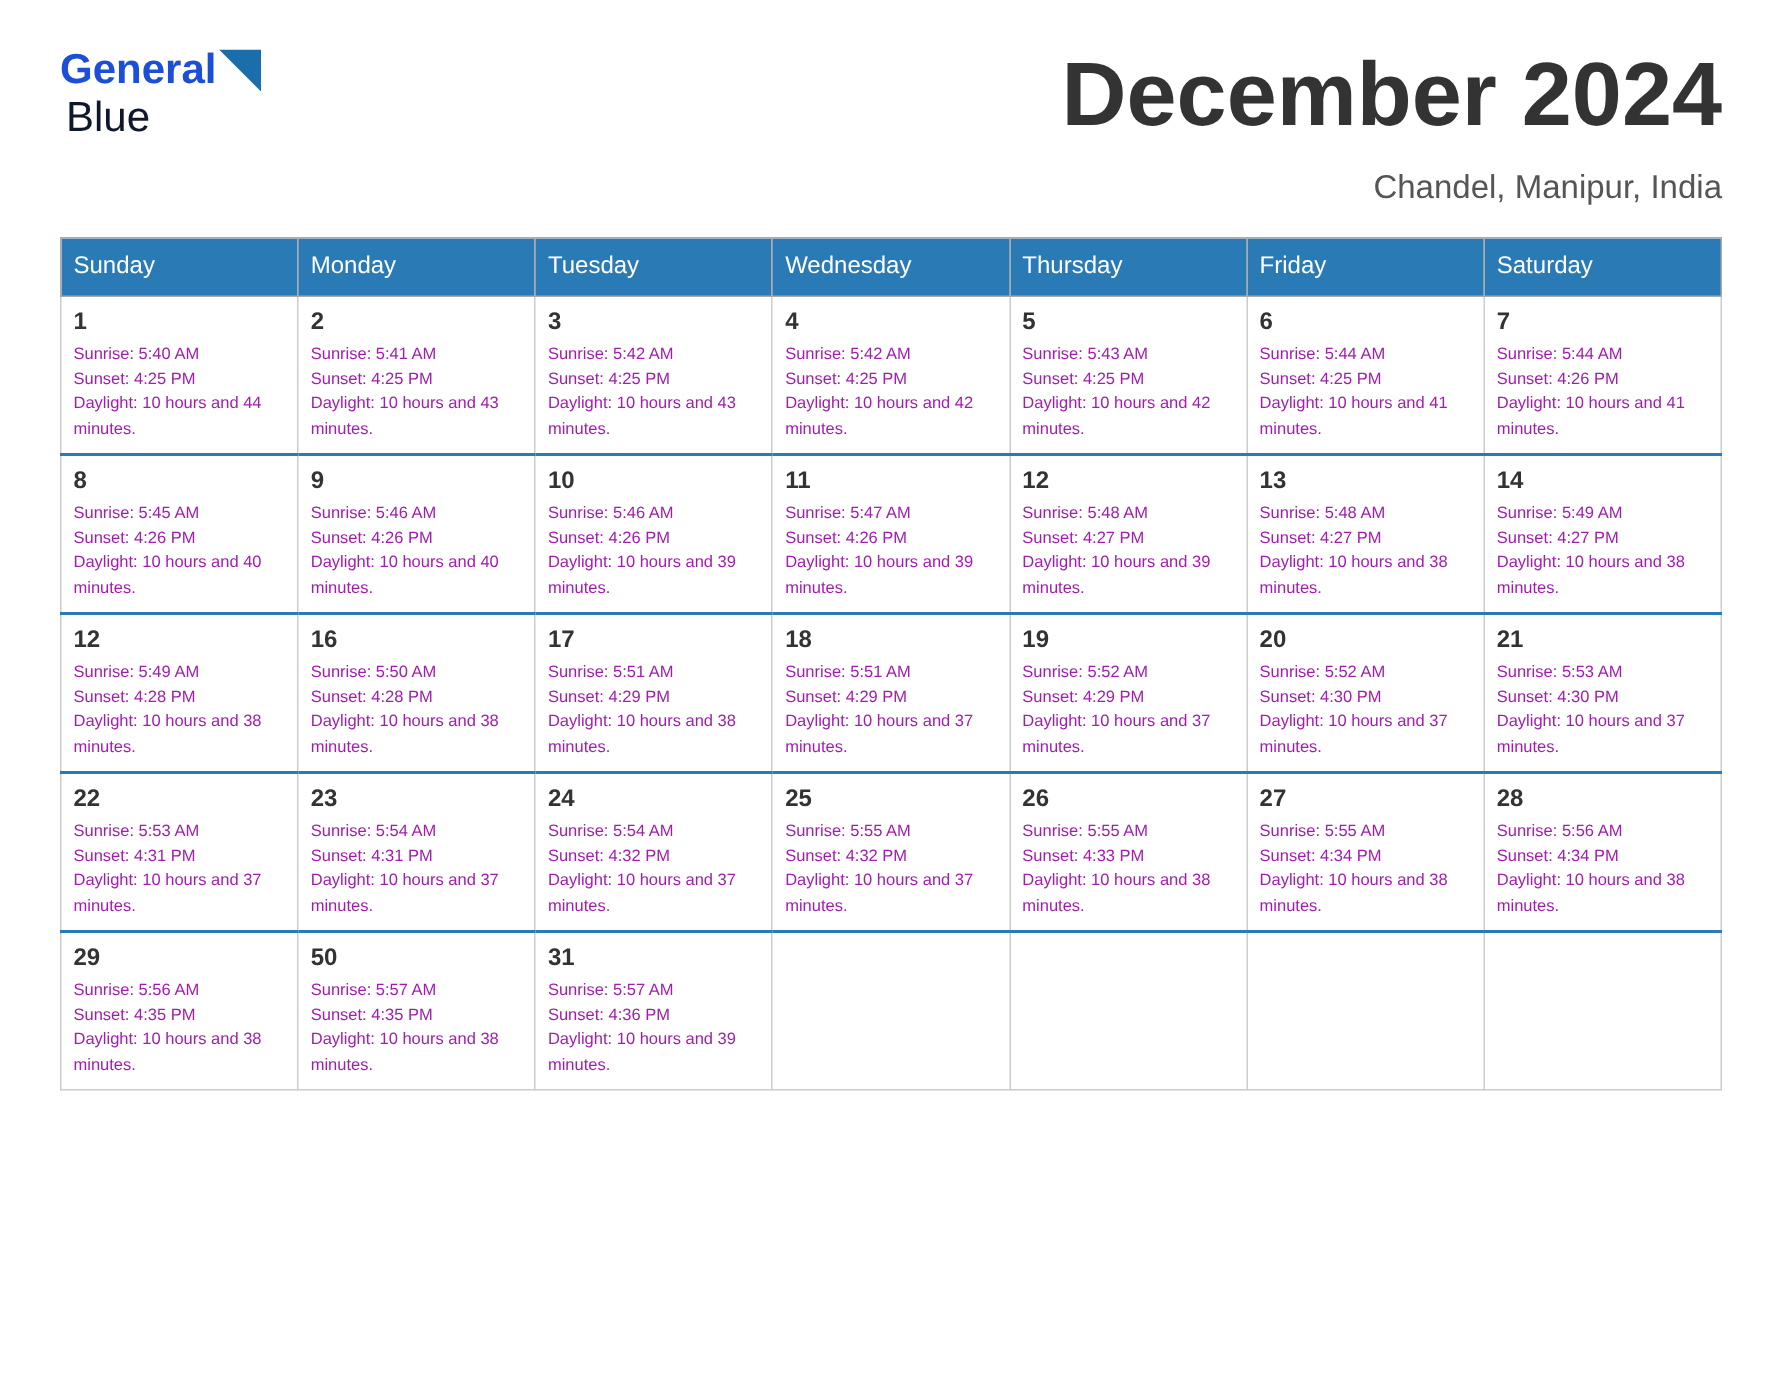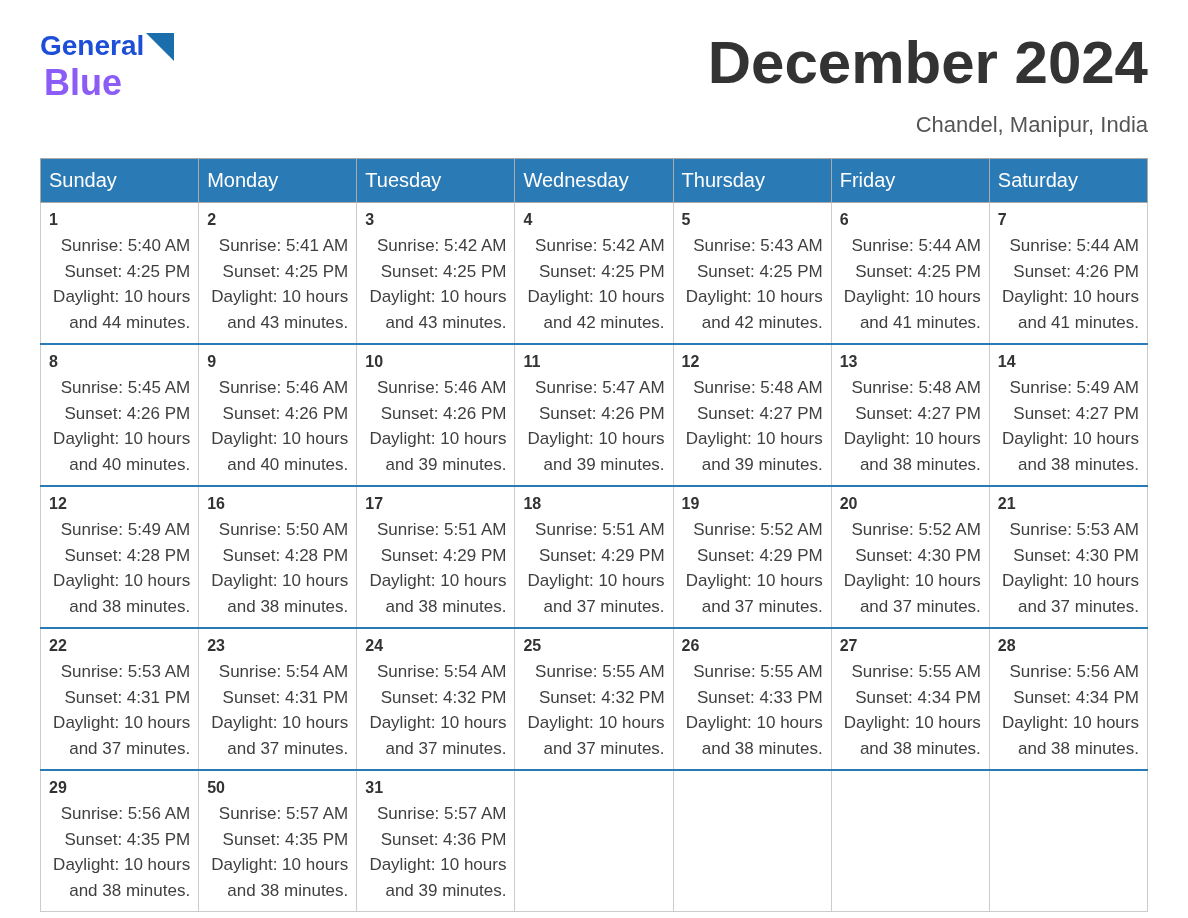--- a/index.html
+++ b/index.html
@@ -15,23 +15,23 @@
       justify-content: space-between;
       align-items: flex-start;
       margin-bottom: 20px;
     }
     .logo-text-general {
       font-size: 28px;
       font-weight: bold;
       color: #1d4ed8;
     }
     .logo-text-blue {
-      font-size: 36px;
-      font-weight: bold;
-      color: #8b5cf6;
+      font-size: 28px;
+      font-weight: normal;
+      color: #0f172a;
     }
     .title-area {
       text-align: right;
     }
     .month-title {
       font-size: 60px;
       font-weight: bold;
       color: #333;
       line-height: 1.1;
     }
@@ -42,43 +42,42 @@
     }
     .calendar-table {
       width: 100%;
       border-collapse: collapse;
       border: 1px solid #aaa;
     }
     .calendar-table th {
       background-color: #2a7ab5;
       color: #fff;
       padding: 10px 8px;
-      font-size: 20px;
+      font-size: 16px;
       font-weight: normal;
       text-align: left;
       border: 1px solid #aaa;
     }
     .calendar-table td {
       vertical-align: top;
       padding: 8px 8px;
       border: 1px solid #ccc;
       width: 14.28%;
       min-height: 100px;
     }
     .day-number {
       font-size: 16px;
       font-weight: bold;
       color: #333;
       margin-bottom: 4px;
     }
     .day-info {
-      font-size: 17px;
-      color: #404040;
+      font-size: 11px;
+      color: #a21caf;
       line-height: 1.5;
-      text-align: right;
     }
     .empty-cell {
       background: #fff;
     }
     tr:not(:last-child) td {
       border-bottom: 2px solid #2a7ab5;
     }
     .logo-wrapper {
       display: flex;
       flex-direction: column;

